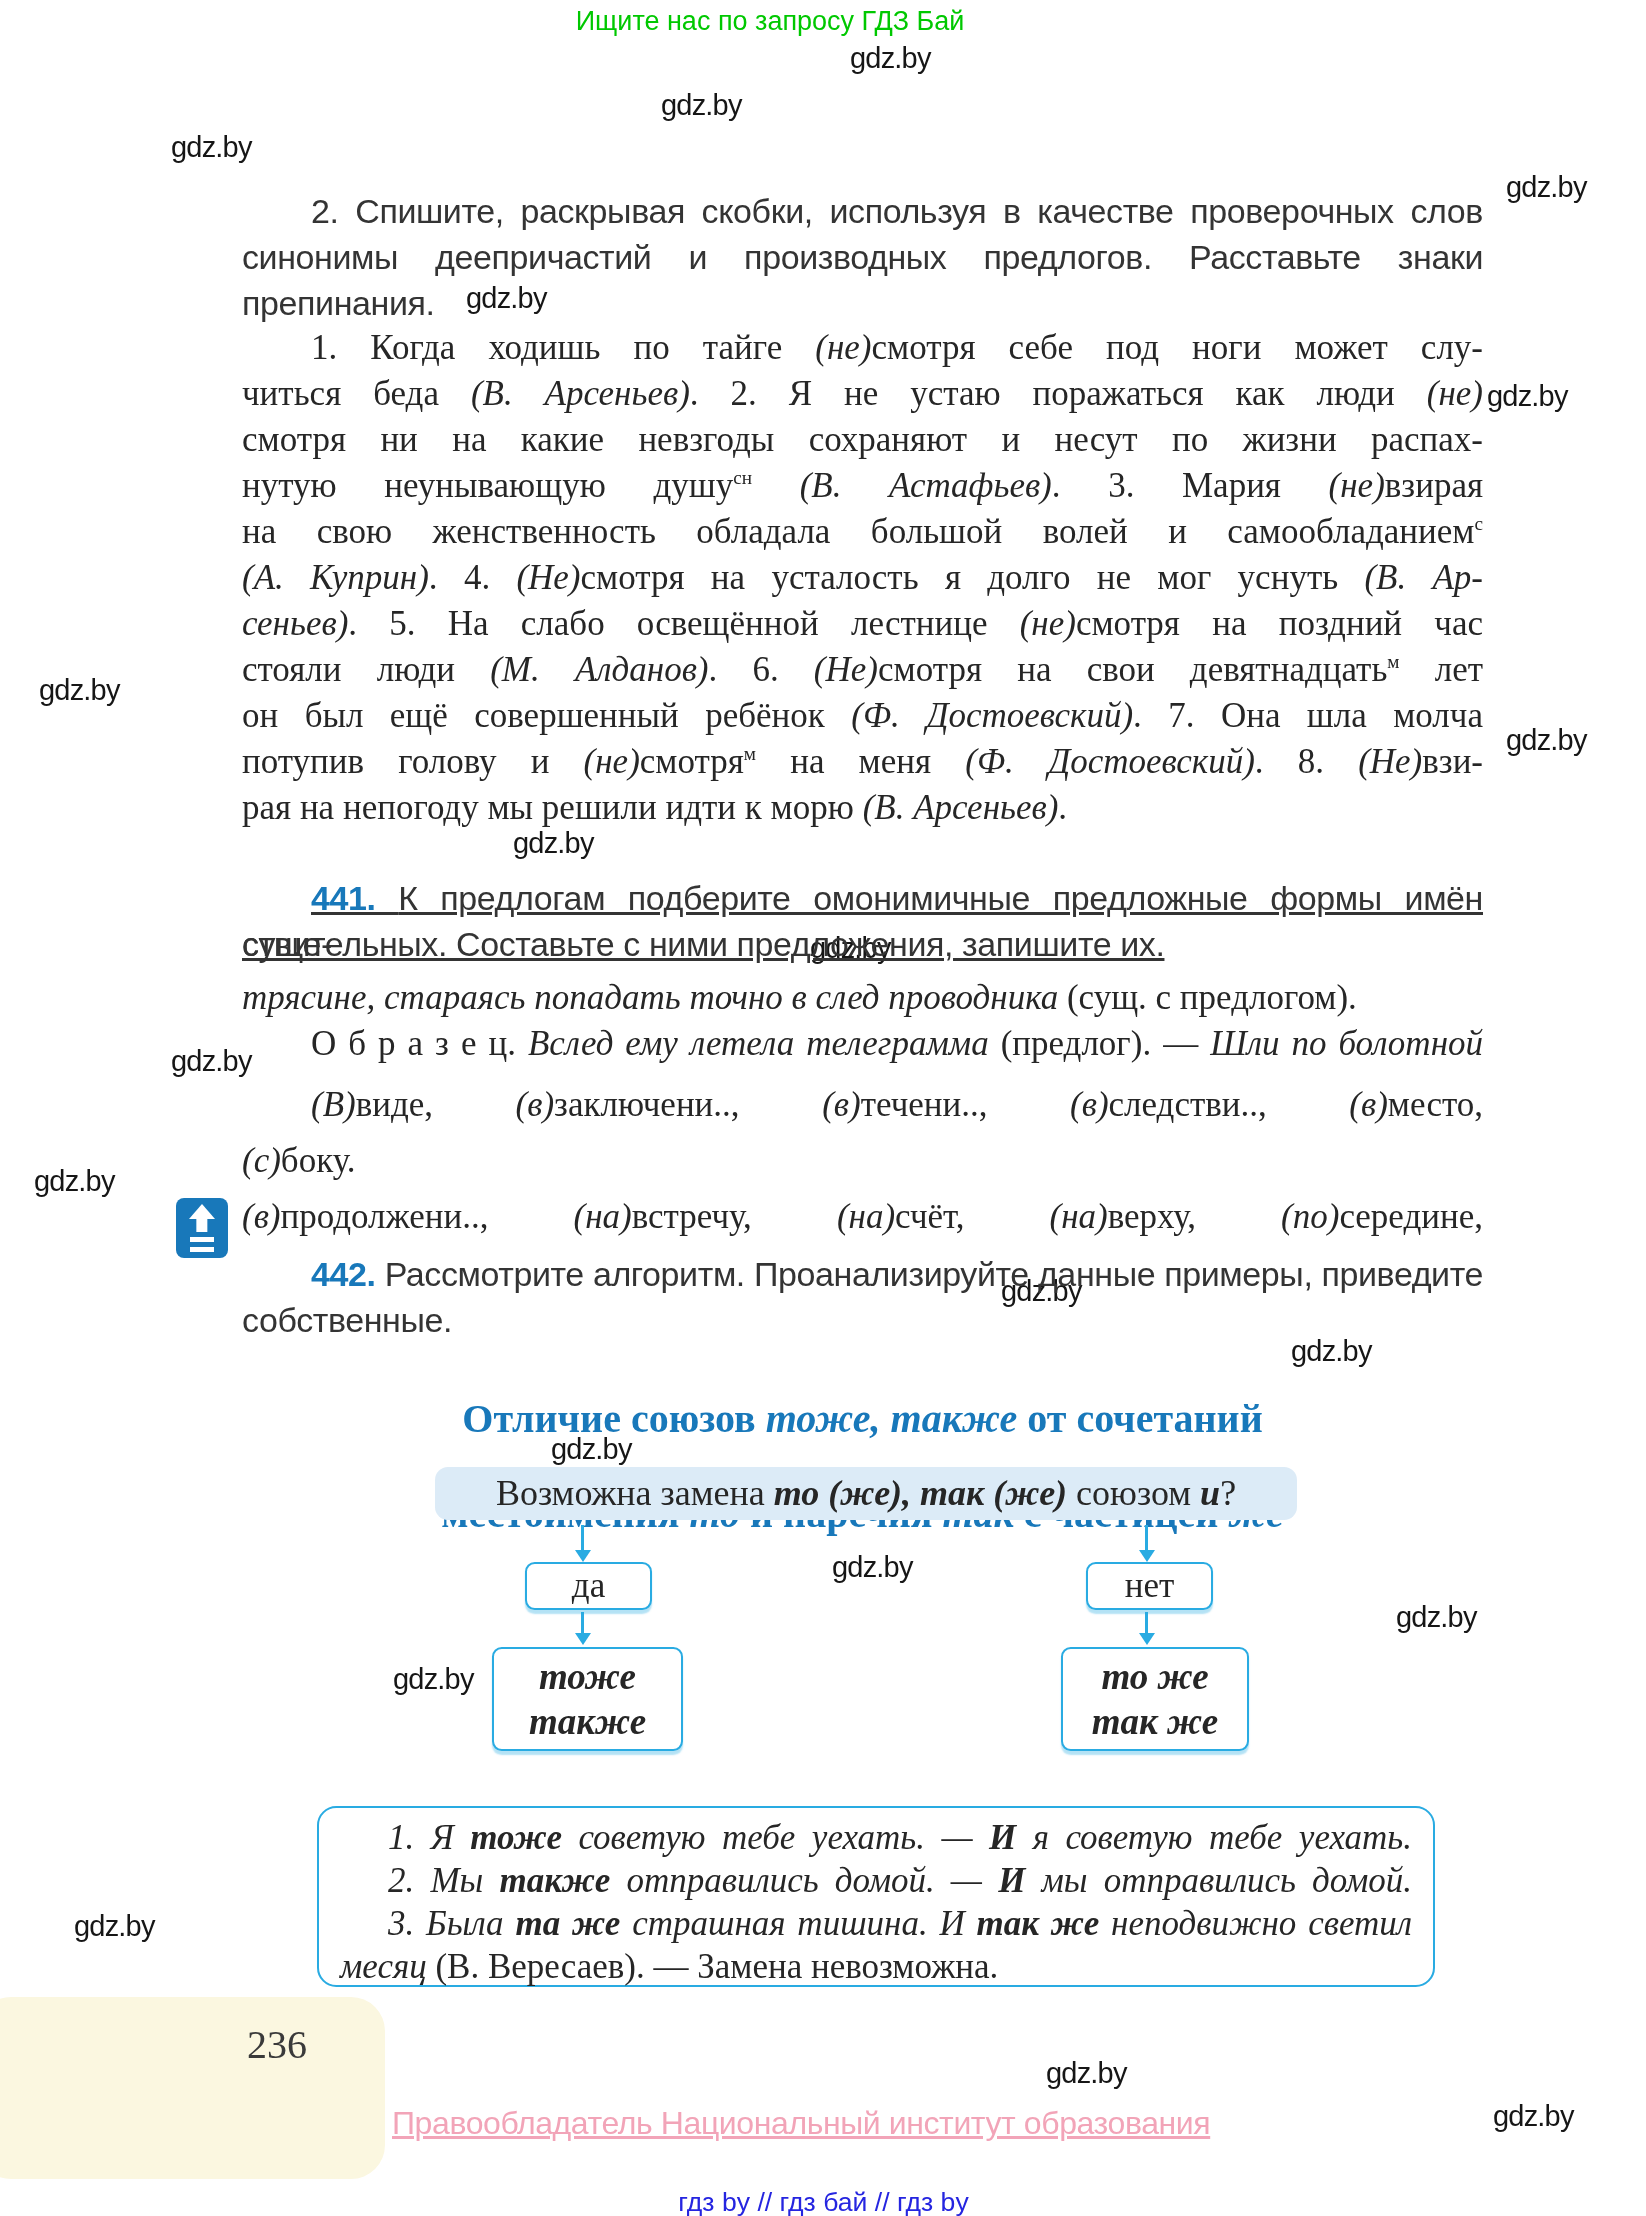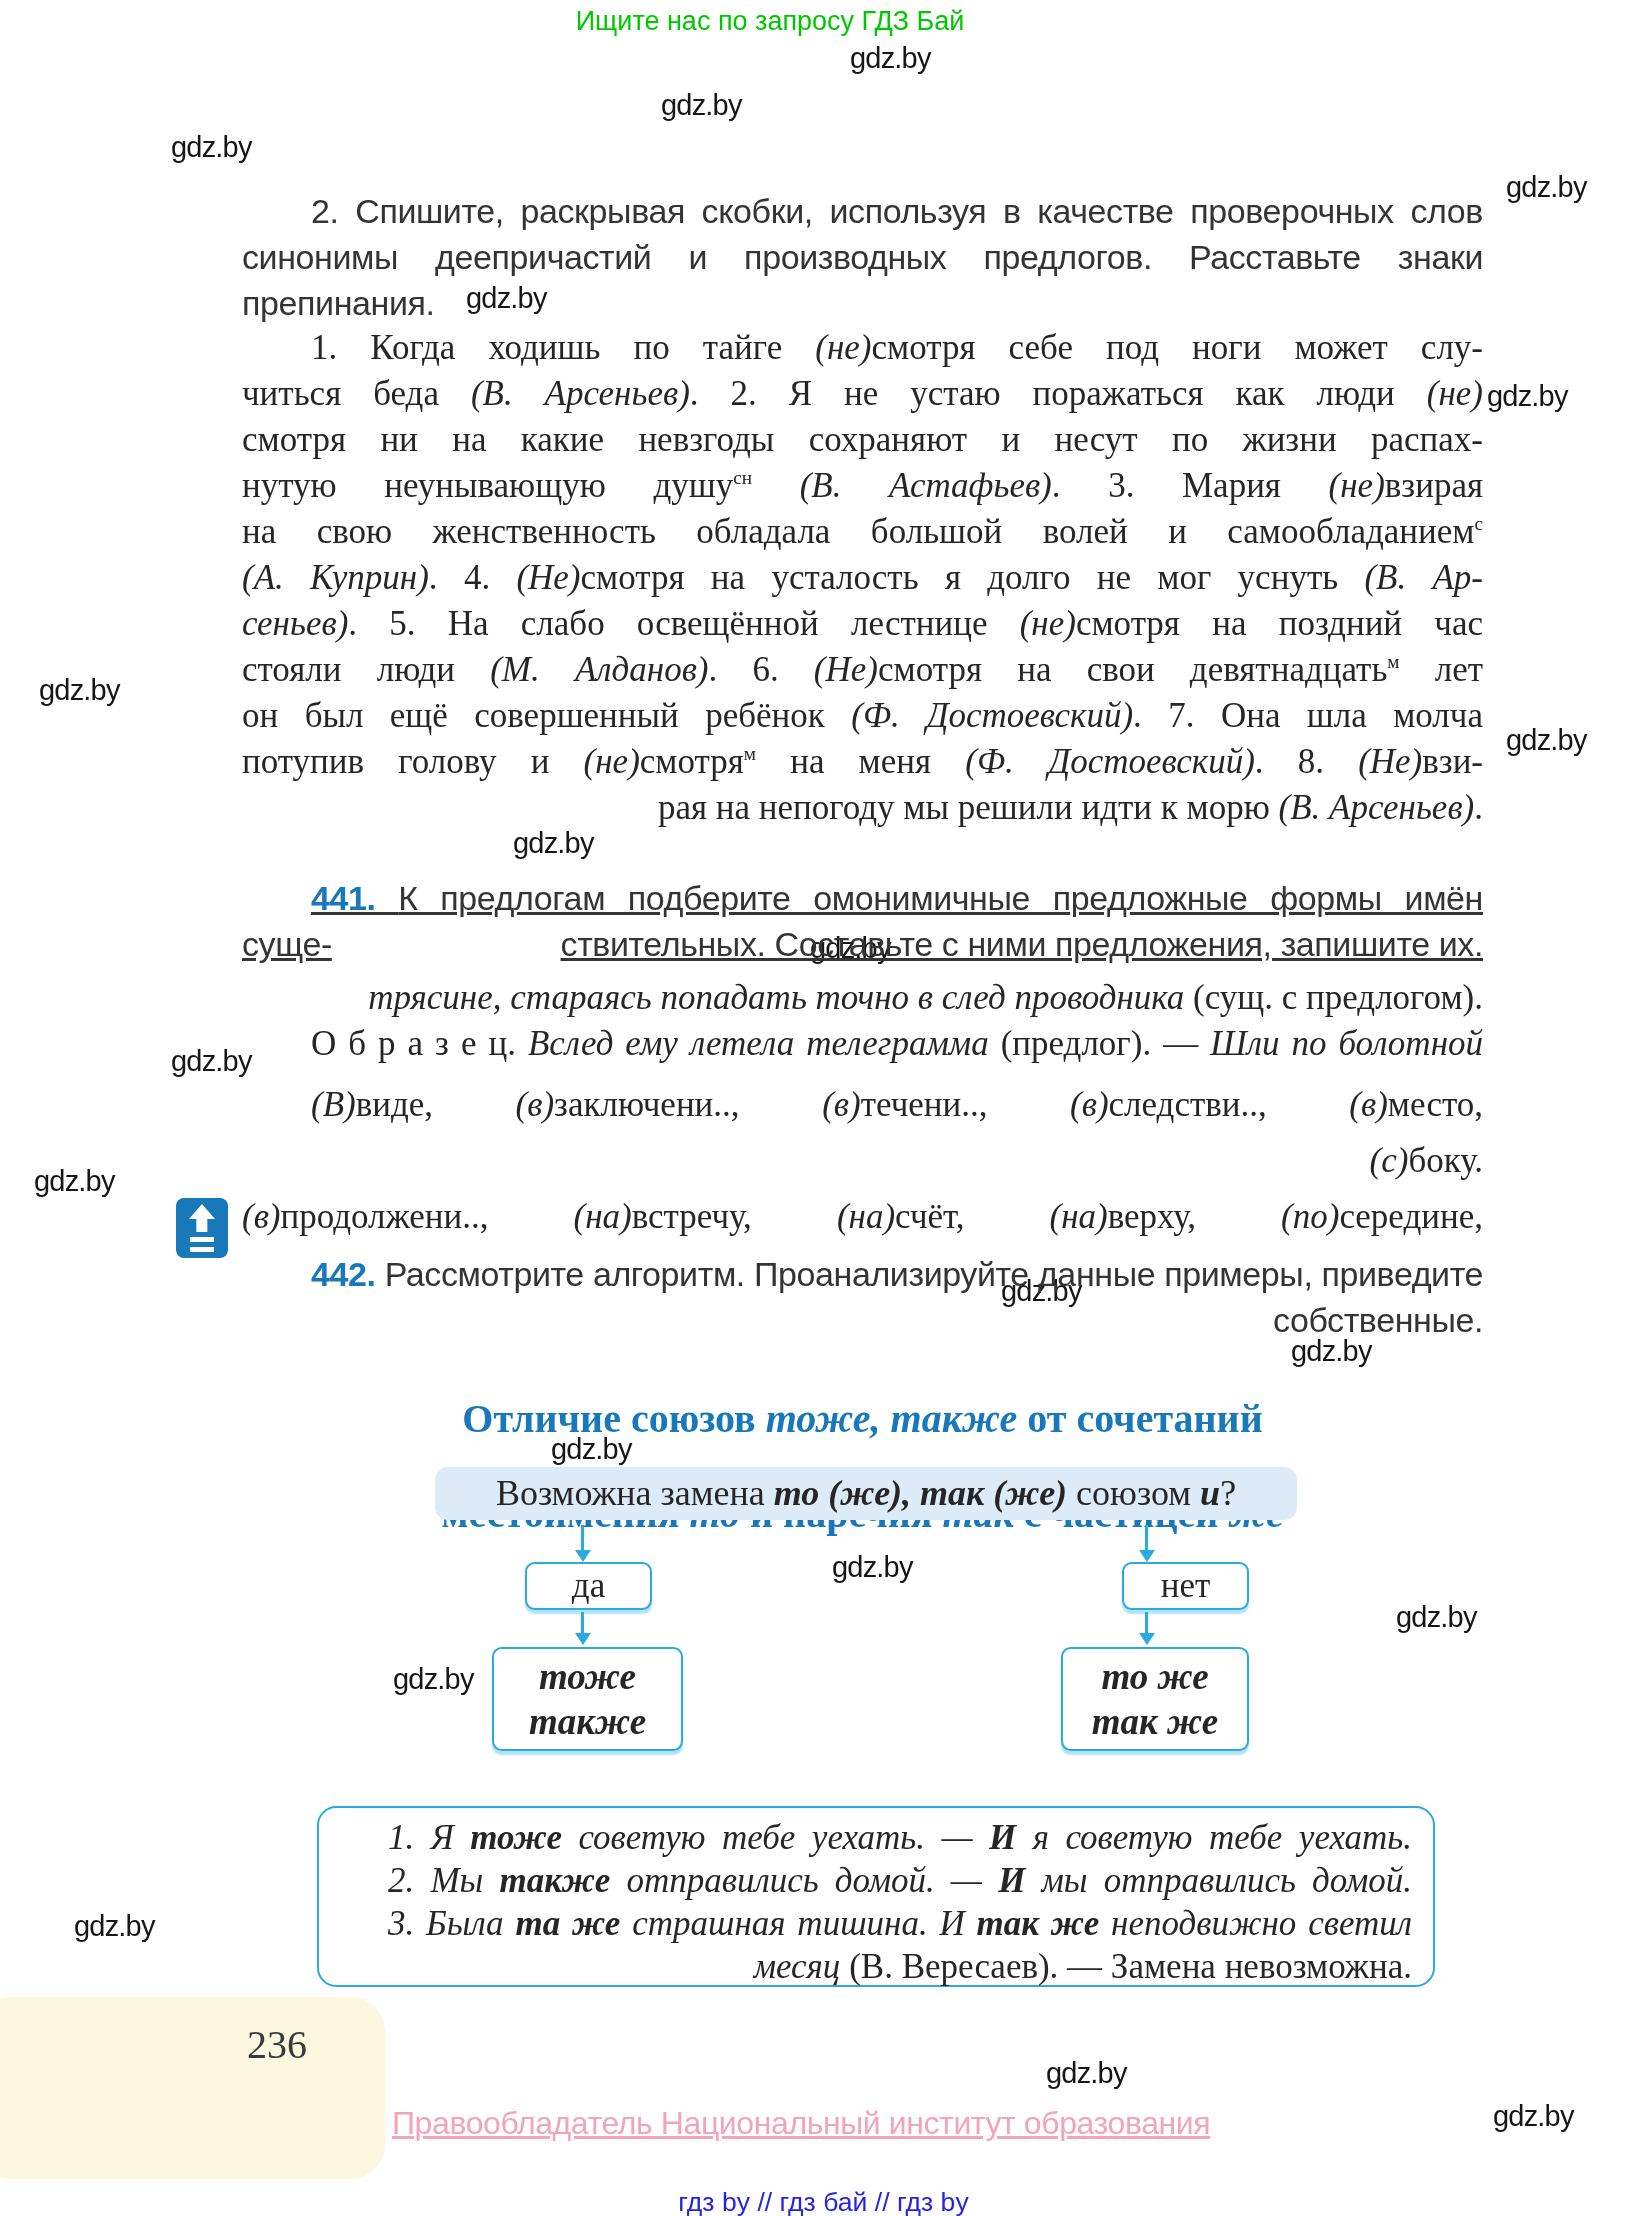--- a/index.html
+++ b/index.html
@@ -7,21 +7,21 @@
     --pink:#f2a4b8; --footer-blue:#2525e0; --cream:#fbf7e0; --text:#262626; --sans-text:#343434;
   }
   html,body{margin:0;padding:0;background:#888;}
   .page{position:relative;width:1647px;height:2216px;background:#ffffff;overflow:hidden;
         font-family:"Liberation Serif",serif;color:var(--text);}
   .wm{position:absolute;font-family:"Liberation Sans",sans-serif;font-size:29px;color:#161616;
       letter-spacing:-0.8px;white-space:nowrap;}
   .green-header{position:absolute;top:6.4px;left:770px;transform:translateX(-50%);white-space:nowrap;
       font-family:"Liberation Sans",sans-serif;font-size:27px;color:var(--green);}
   .textblock{position:absolute;left:242px;width:1241px;}
-  .tline{text-align:right;white-space:normal;}
+  .tline{text-align:left;white-space:normal;}
   .tline.jus{text-align:justify;text-align-last:justify;}
   .tline.ind{text-indent:69px;}
   .sans{font-family:"Liberation Sans",sans-serif;font-size:34px;color:var(--sans-text);letter-spacing:-0.4px;}
   .serif{font-size:35px;color:var(--text);}
   .lh57 .tline{height:46px;line-height:46px;}
   .lh70 .tline{height:56px;line-height:56px;}
   .f-i{font-style:italic;}
   .f-bi{font-weight:700;font-style:italic;}
   .f-num{font-weight:700;color:var(--accent-blue);}
   sup{font-size:0.55em;line-height:0;}
@@ -145,21 +145,21 @@
   <div class="qbox">
     <span><span>Возможна замена </span><span class="f-bi">то (же), так (же)</span><span> союзом </span><span class="f-bi">и</span><span>?</span></span>
   </div>
 
   <div class="flow-arrow" style="left:581px;top:1525px;height:26px;"></div>
   <div class="flow-arrow" style="left:1145px;top:1525px;height:26px;"></div>
 
   <div class="nbox answer-box" style="left:525px;top:1562px;">
     <span>да</span>
   </div>
-  <div class="nbox answer-box" style="left:1086px;top:1562px;margin-left:36px;">
+  <div class="nbox answer-box" style="left:1086px;top:1562px;">
     <span>нет</span>
   </div>
 
   <div class="flow-arrow" style="left:581px;top:1612px;height:22.6px;"></div>
   <div class="flow-arrow" style="left:1145px;top:1612px;height:22.6px;"></div>
 
   <div class="nbox word-box" style="left:492px;top:1647px;">
     <div class="wline">тоже</div>
     <div class="wline">также</div>
   </div>

